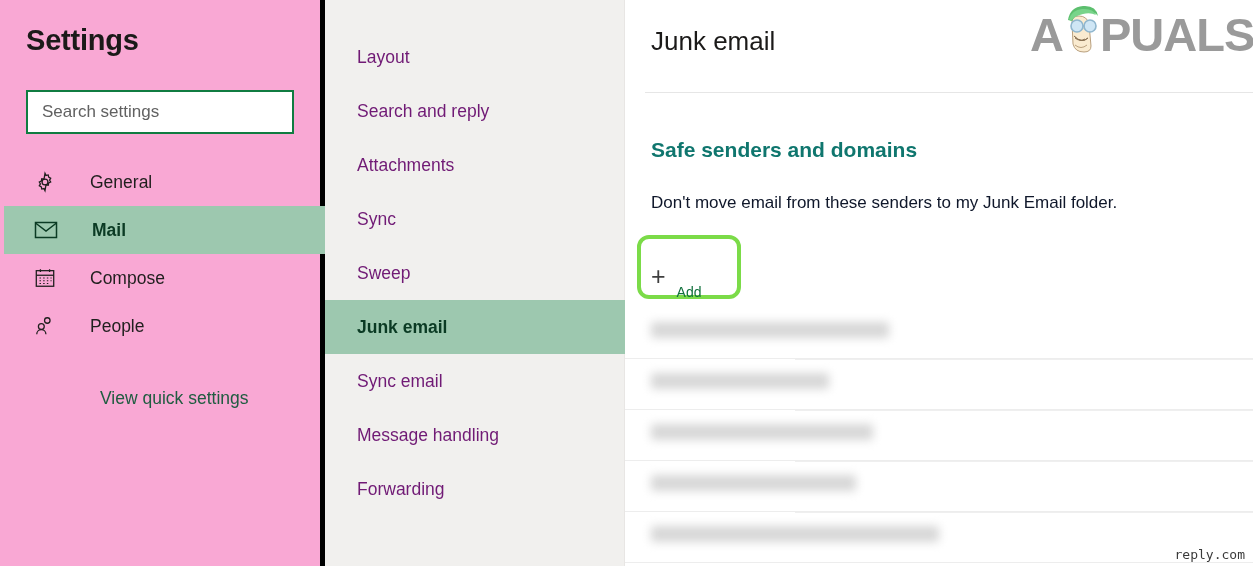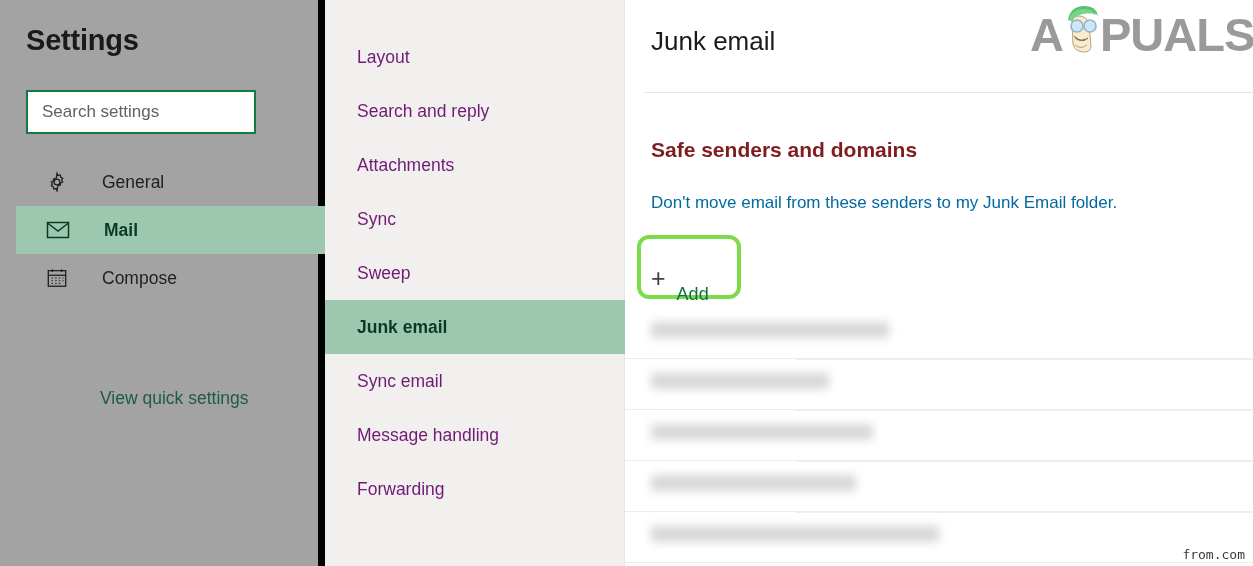--- a/index.html
+++ b/index.html
@@ -8,45 +8,45 @@
     background:#ffffff;
     font-family:"Liberation Sans", sans-serif;
     overflow:hidden;
     position:relative;
   }
   .app{position:absolute;inset:0;display:flex;}
 
   
   .sidebar{
     width:325px;height:566px;
-    background:#a3a3a3;
+    background:#f9a8d4;
     position:relative;
     flex:0 0 325px;
-    border-right:7px solid #000000;
+    border-right:5px solid #000000;
     box-sizing:border-box;
   }
   .settings-title{
     position:absolute;left:26px;top:24px;
     font-size:29px;font-weight:bold;color:#1B1A19;
     letter-spacing:-0.2px;
   }
   .search-box{
     position:absolute;left:26px;top:90px;
-    width:230px;height:44px;
+    width:268px;height:44px;
     background:#ffffff;
     border:2px solid #107C41;
     box-sizing:border-box;
     display:flex;align-items:center;
     padding:0 14px;
   }
   .search-box .ph{
     font-size:17px;color:#616161;
     user-select:none;
   }
-  .nav-list{position:absolute;left:16px;top:158px;width:325px;}
+  .nav-list{position:absolute;left:4px;top:158px;width:325px;}
   .nav-item{
     height:48px;display:flex;align-items:center;
     padding-left:30px;box-sizing:border-box;
     cursor:pointer;
   }
   .nav-item .ico{
     width:30px;height:24px;display:flex;align-items:center;
     color:#201F1E;flex:0 0 30px;
   }
   .nav-item .lbl{
@@ -89,44 +89,44 @@
   .brand-logo{
     position:absolute;right:0px;top:4px;
     width:225px;height:56px;
   }
   .hr-top{
     position:absolute;left:20px;top:92px;right:0;height:1px;
     background:#E6E6E6;
   }
   .section-title{
     position:absolute;left:26px;top:138px;
-    font-size:21px;font-weight:bold;color:#7f1d1d;
+    font-size:21px;font-weight:bold;color:#0f766e;
   }
   .section-desc{
     position:absolute;left:26px;top:193px;
-    font-size:17px;color:#0369a1;
+    font-size:17px;color:#0f172a;
   }
   .add-highlight{
     position:absolute;left:12px;top:235px;
     width:104px;height:64px;
     border:4px solid #7BDB48;
     border-radius:12px;
     box-sizing:border-box;
     background:#ffffff;
   }
   .add-button{
     position:absolute;left:26px;top:252px;
     display:flex;align-items:center;gap:11px;
     cursor:pointer;
   }
   .add-button .plus{
     font-size:25px;color:#3F3F3F;line-height:1;font-weight:300;
   }
   .add-button .lbl{
-    font-size:18px;color:#10703C;margin-top:32px;
+    font-size:14px;color:#10703C;margin-top:32px;
   }
 
   .sender-list{position:absolute;left:0;top:308px;right:0;bottom:0;}
   .sender-row{
     position:relative;height:50px;
     border-bottom:1px solid #EDEDED;
   }
   .sender-row .blurtext{
     position:absolute;left:26px;top:14px;height:16px;
     background:#D7D7D7;
@@ -186,20 +186,30 @@
             <g stroke-width="1.2">
               <path d="M6 12h1.6M10 12h1.6M14 12h1.6M18 12h1.2"></path>
               <path d="M6 15h1.6M10 15h1.6M14 15h1.6M18 15h1.2"></path>
               <path d="M6 18h1.6M10 18h1.6M14 18h1.6"></path>
             </g>
           </svg>
         </span>
         <span class="lbl">Compose</span>
       </div>
 
+      <div class="nav-item">
+        <span class="ico">
+          <svg width="22" height="22" viewBox="0 0 24 24" fill="none" stroke="currentColor" stroke-width="1.4">
+            <circle cx="14.5" cy="6" r="3"></circle>
+            <circle cx="8" cy="12.5" r="3.2"></circle>
+            <path d="M3 21c0-3 2.4-5 5-5s5 2 5 5"></path>
+          </svg>
+        </span>
+        <span class="lbl">People</span>
+      </div>
 
     </div>
 
     <div class="quick-settings">View quick settings</div>
   </div>
 
   <div class="subnav">
     <div class="subnav-list">
       <div class="subnav-item">Layout</div>
       <div class="subnav-item">Search and reply</div>
@@ -269,16 +279,16 @@
       <div class="sender-row">
         <div class="hr-mid"></div>
         <div class="blurtext" style="width:205px"></div>
       </div>
       <div class="sender-row">
         <div class="hr-mid"></div>
         <div class="blurtext" style="width:288px"></div>
       </div>
     </div>
 
-    <div class="watermark">from.com</div>
+    <div class="watermark">reply.com</div>
   </div>
 
 </div>
 
 </body></html>

